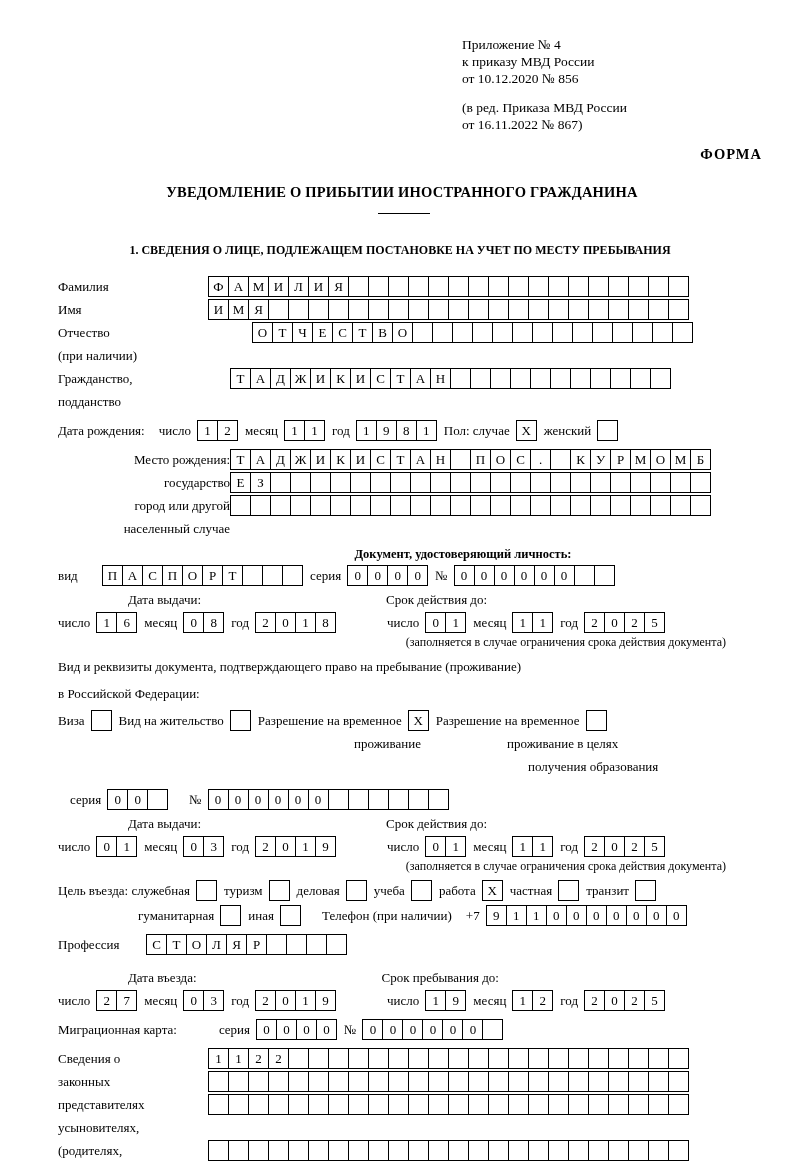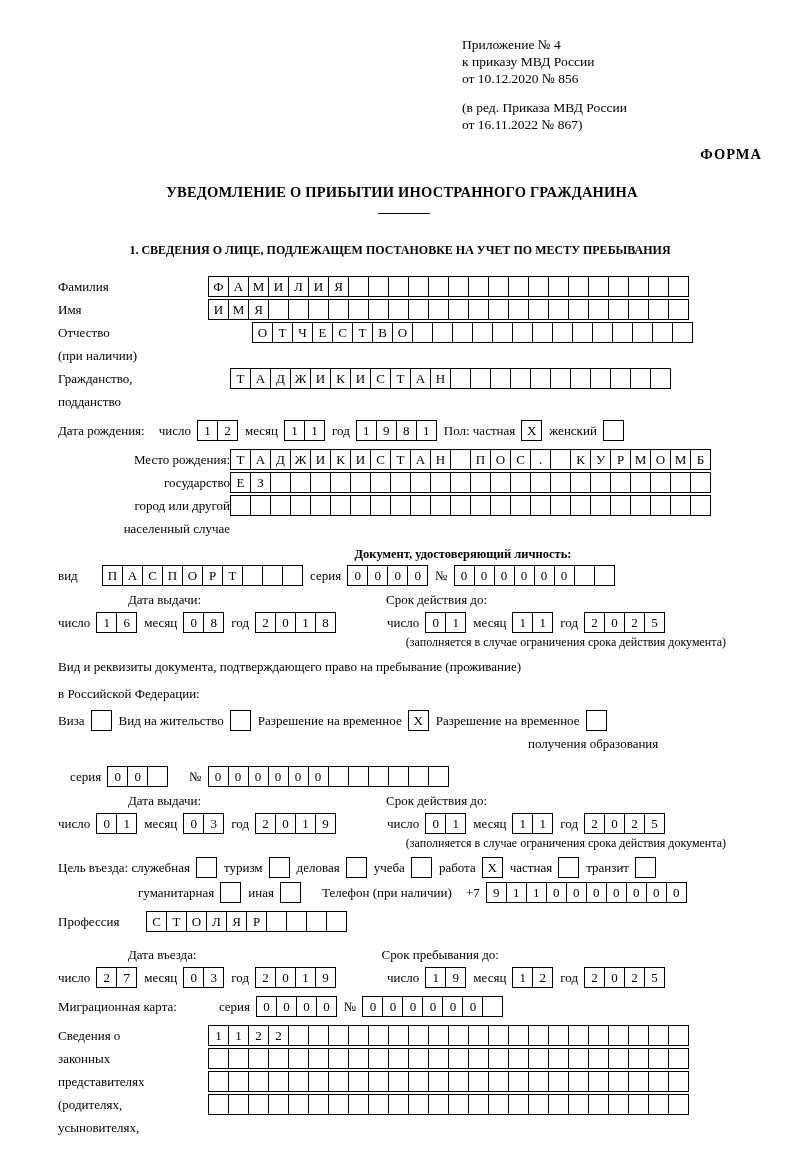--- a/index.html
+++ b/index.html
@@ -289,21 +289,21 @@
           <div class="bx">1</div>
           <div class="bx">1</div>
         </div>
       <div class="lblmid2">год</div>
       <div class="boxes">
           <div class="bx">1</div>
           <div class="bx">9</div>
           <div class="bx">8</div>
           <div class="bx">1</div>
         </div>
-      <div class="lblmid2">Пол: частная</div>
+      <div class="lblmid2">Пол: случае</div>
       <div class="boxes">
           <div class="bx">X</div>
         </div>
       <div class="lblmid2">женский</div>
       <div class="boxes">
           <div class="bx"></div>
         </div>
     </div>
 
     <div class="spacer6"></div>
@@ -504,20 +504,26 @@
       <div class="lblmid2">Разрешение на временное</div>
       <div class="boxes">
           <div class="bx">X</div>
         </div>
       <div class="lblmid2">Разрешение на временное</div>
       <div class="boxes">
           <div class="bx"></div>
         </div>
     </div>
     <div class="row">
+      <div style="width:296px"></div>
+      <div class="lbl">проживание</div>
+      <div style="width:86px"></div>
+      <div class="lbl">проживание в целях</div>
+    </div>
+    <div class="row">
       <div style="width:470px"></div>
       <div class="lbl">получения образования</div>
     </div>
 
     <div class="spacer10"></div>
 
     <div class="row flexmid">
       <div class="lblmid" style="margin-left:12px">серия</div>
       <div class="boxes">
           <div class="bx">0</div>
@@ -818,20 +824,23 @@
           <div class="bx"></div>
           <div class="bx"></div>
           <div class="bx"></div>
           <div class="bx"></div>
           <div class="bx"></div>
           <div class="bx"></div>
           <div class="bx"></div>
         </div>
     </div>
     <div class="row">
+      <div class="label-col">усыновителях,</div>
+    </div>
+    <div class="row">
       <div class="label-col">(родителях,</div>
       <div class="boxes">
           <div class="bx"></div>
           <div class="bx"></div>
           <div class="bx"></div>
           <div class="bx"></div>
           <div class="bx"></div>
           <div class="bx"></div>
           <div class="bx"></div>
           <div class="bx"></div>
@@ -845,19 +854,16 @@
           <div class="bx"></div>
           <div class="bx"></div>
           <div class="bx"></div>
           <div class="bx"></div>
           <div class="bx"></div>
           <div class="bx"></div>
           <div class="bx"></div>
           <div class="bx"></div>
           <div class="bx"></div>
         </div>
-    </div>
-    <div class="row">
-      <div class="label-col">усыновителях,</div>
     </div>
 
   </div>
 </div>
 
 </body></html>

